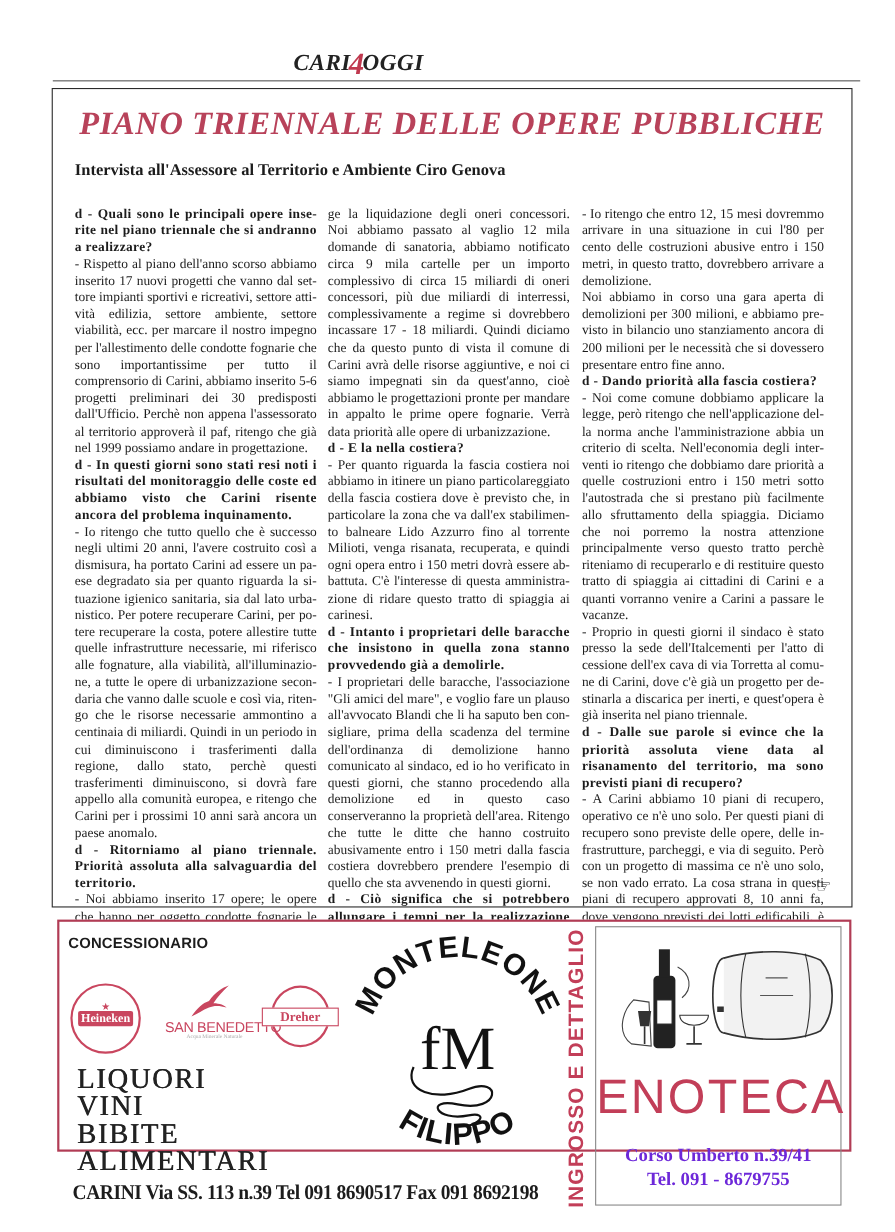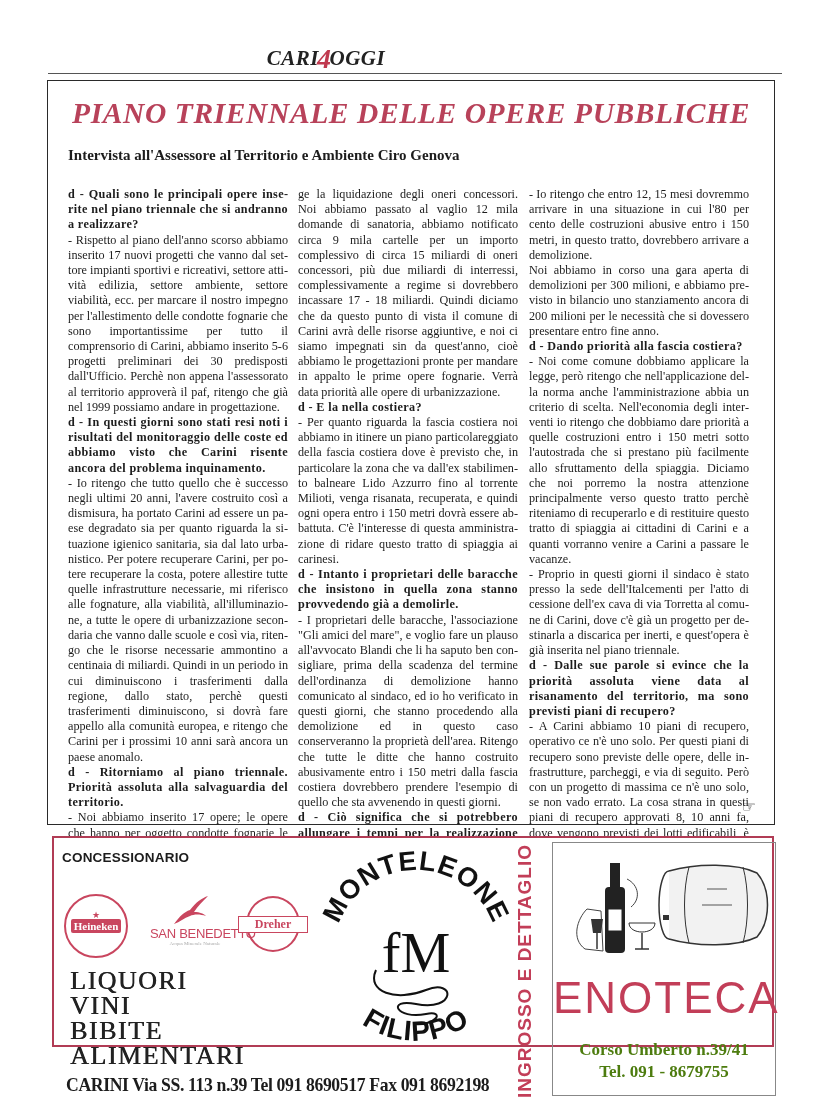--- a/index.html
+++ b/index.html
@@ -93,31 +93,31 @@
   .vertical-label {
     position: absolute; left: 458px; top: 4px; width: 26px; height: 258px;
   }
   .vertical-label span {
     position: absolute; left: 50%; top: 50%; transform: translate(-50%, -50%) rotate(-90deg);
     white-space: nowrap; font-family: "Liberation Sans", sans-serif; font-weight: bold; font-size: 19px;
     color: #c23e58; letter-spacing: 1px;
   }
   .enoteca-box {
     position: absolute; left: 487px; top: 4px; width: 224px; height: 254px;
-    border: 1px solid #888; box-sizing: border-box; margin-left: 11px;
+    border: 1px solid #888; box-sizing: border-box;
   }
   .enoteca-illus { position: absolute; left: 4px; top: 6px; width: 214px; height: 112px; }
   .enoteca-name {
     position: absolute; left: 0; width: 100%; top: 130px; text-align: center;
     font-family: "Liberation Sans", sans-serif; font-size: 44px; color: #c23e58; letter-spacing: 2px;
     font-weight: normal;
   }
   .enoteca-addr {
     position: absolute; left: 0; width: 100%; top: 196px; text-align: center;
-    font-family: "Liberation Serif", serif; font-weight: bold; font-size: 17px; line-height: 22px; color: #4d7c0f;
+    font-family: "Liberation Serif", serif; font-weight: bold; font-size: 17px; line-height: 22px; color: #6d28d9;
   }
 </style>
 </head>
 <body>
 
 <div class="masthead">
   <span>CARI</span><span class="four">4</span><span>OGGI</span>
 </div>
 <div class="masthead-rule"></div>
 

